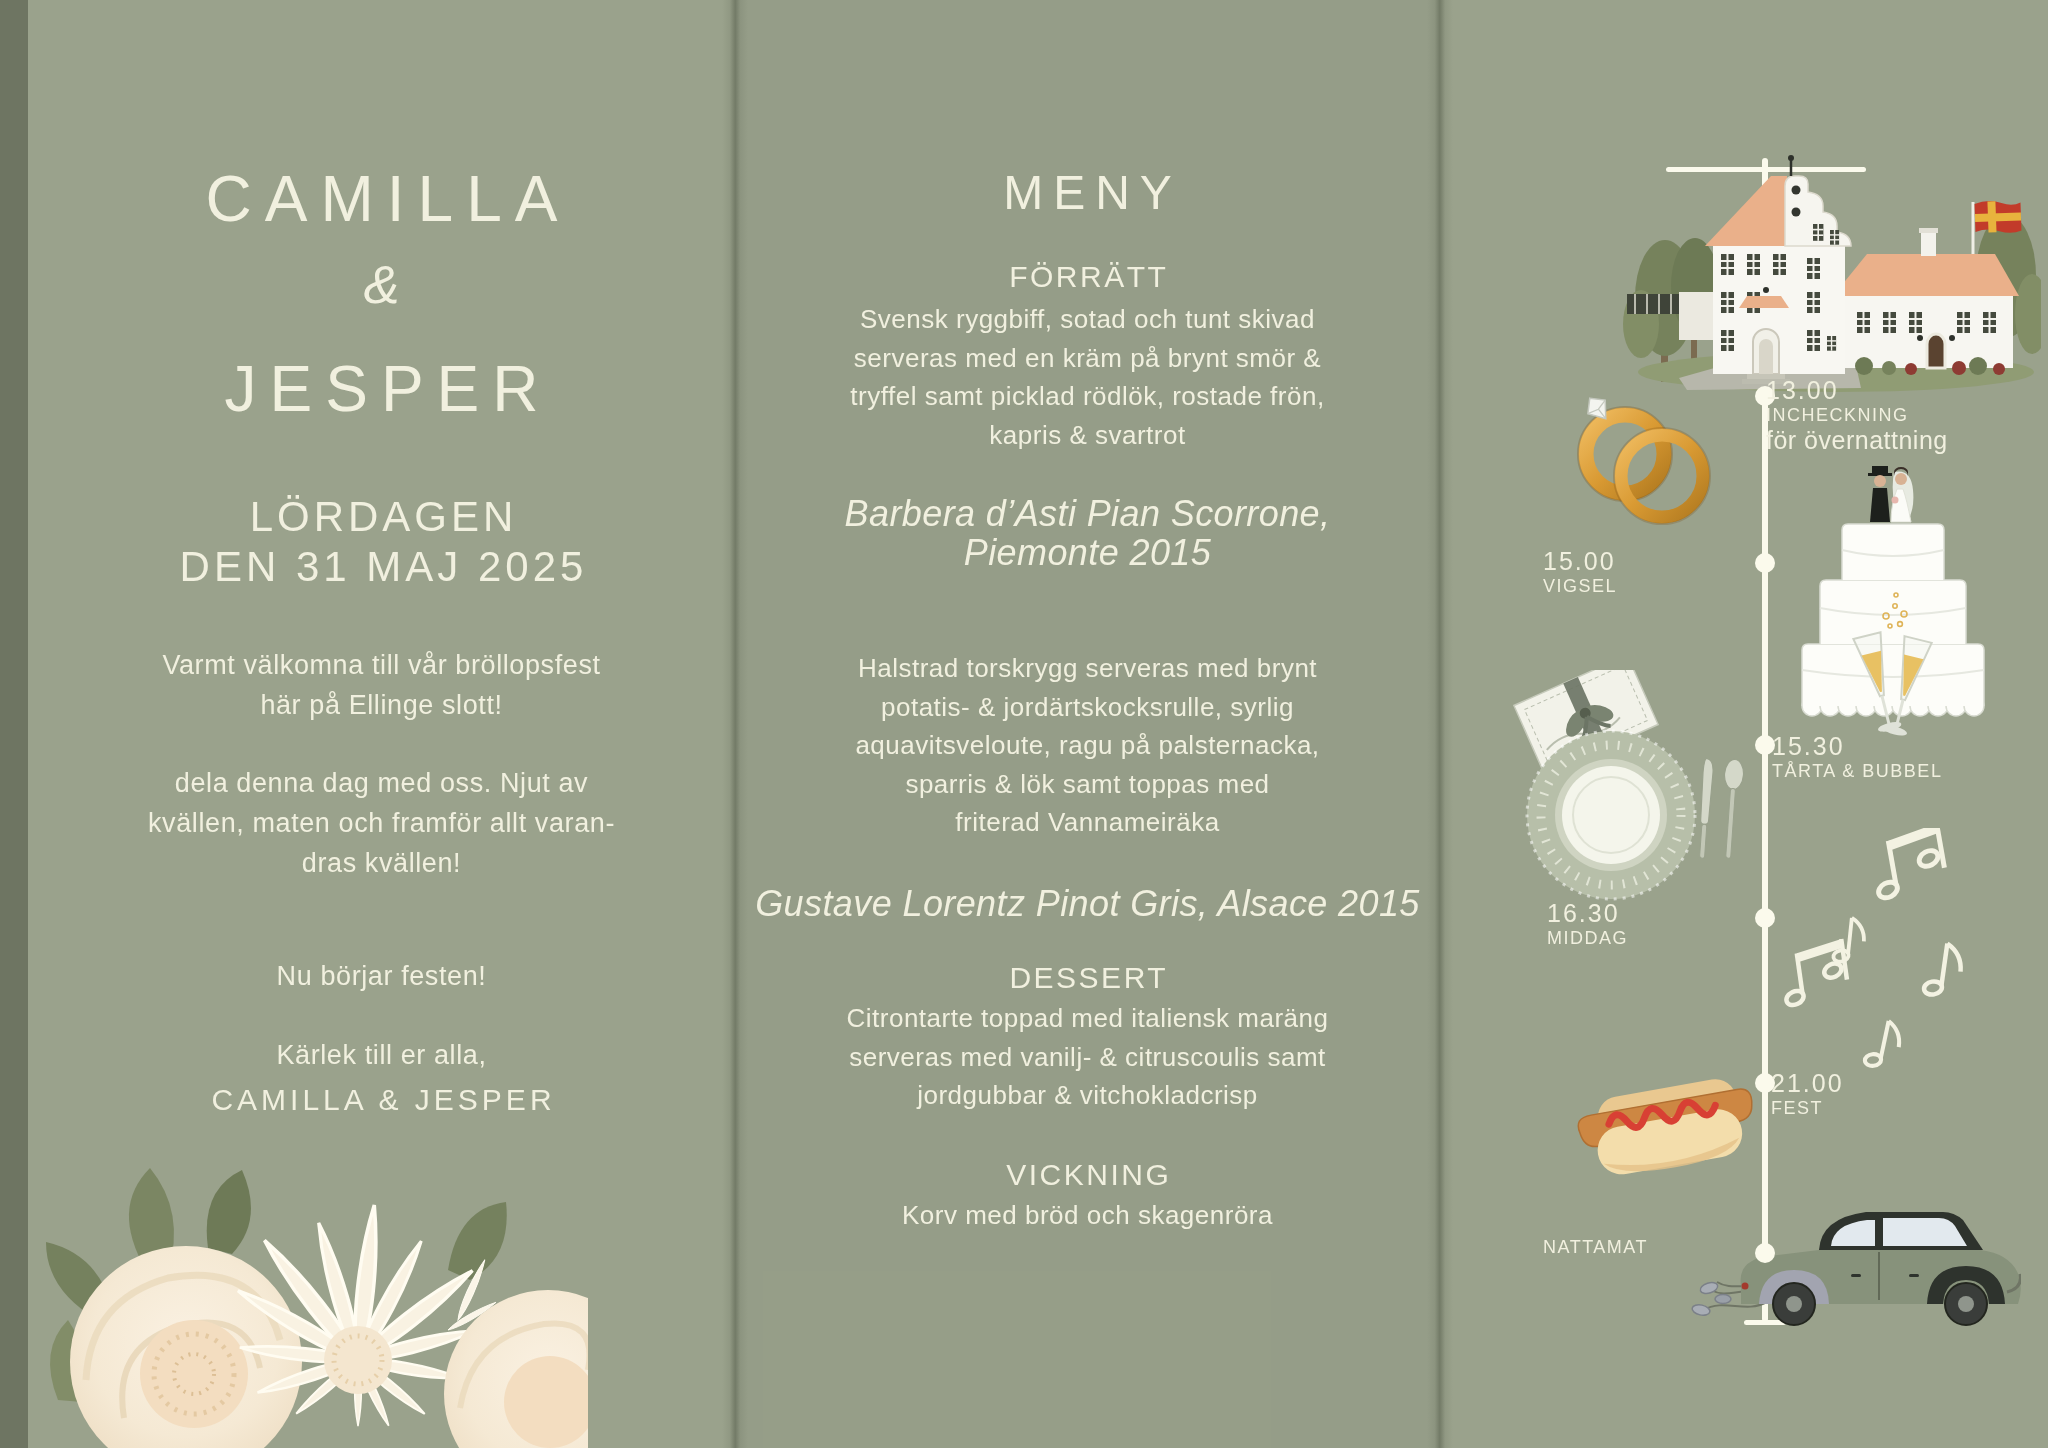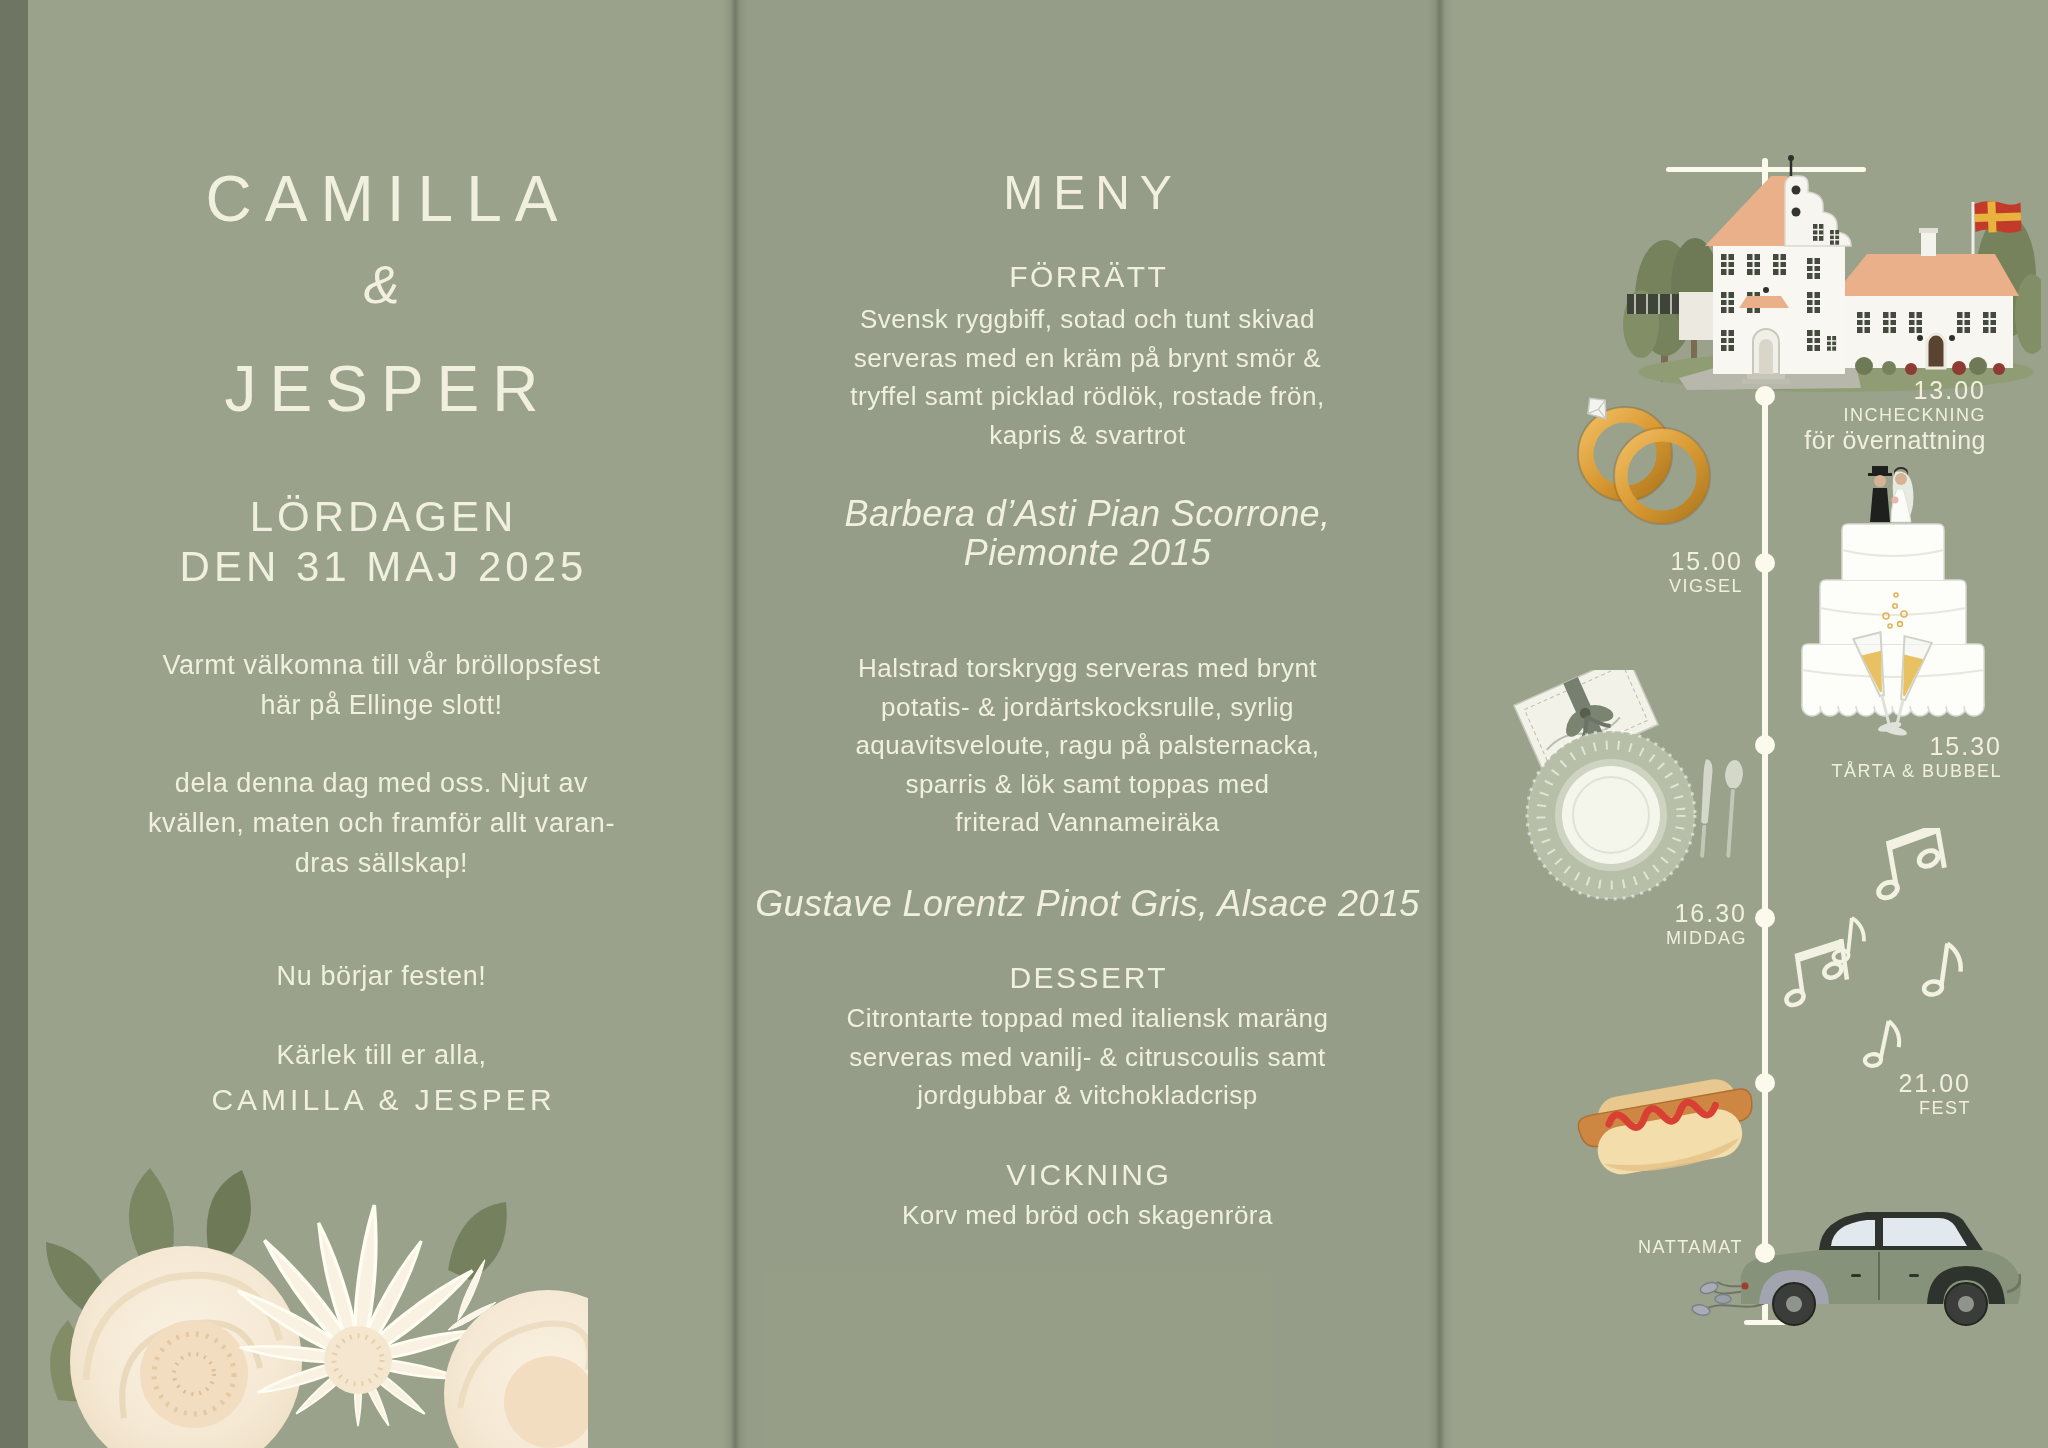--- a/index.html
+++ b/index.html
@@ -25,21 +25,21 @@
   .body-text{font-size:27px;line-height:40px;letter-spacing:.6px;}
   .signature{font-size:30px;letter-spacing:4px;text-indent:4px;line-height:34px;}
   
   .menu-title{font-size:48px;letter-spacing:10px;text-indent:10px;line-height:50px;}
   .mheading{font-size:30px;letter-spacing:2.5px;text-indent:2.5px;line-height:34px;}
   .mbody{font-size:26px;line-height:38.5px;letter-spacing:.5px;}
   .mwine{font-size:36px;line-height:39px;font-style:italic;letter-spacing:.4px;}
   
   .tl-bar{position:absolute;background:var(--timeline,#fbfaec);border-radius:3px;}
   .tl-node{position:absolute;width:20px;height:20px;border-radius:50%;background:var(--timeline,#fbfaec);}
-  .tl-block{position:absolute;text-align:right;}
+  .tl-block{position:absolute;text-align:left;}
   .tl-time{font-size:25px;line-height:24px;letter-spacing:2px;}
   .tl-name{font-size:18px;line-height:26px;letter-spacing:1.5px;}
   .tl-sub{font-size:25px;line-height:24px;letter-spacing:.5px;}
   svg{display:block;}
 </style>
 </head>
 <body>
 
 <div class="poster">
 
@@ -54,21 +54,21 @@
     </div>
 
     <div class="ctext body-text" style="top:645px">
       <div>Varmt välkomna till vår bröllopsfest</div>
       <div>här på Ellinge slott!</div>
     </div>
 
     <div class="ctext body-text" style="top:763px">
       <div>dela denna dag med oss. Njut av</div>
       <div>kvällen, maten och framför allt varan-</div>
-      <div>dras sällskap!</div>
+      <div>dras kvällen!</div>
     </div>
 
     <div class="ctext body-text" style="top:1035px">Kärlek till er alla,</div>
     <div class="ctext body-text" style="top:956px">Nu börjar festen!</div>
     <div class="ctext signature" style="top:1083px">CAMILLA &amp; JESPER</div>
 
     <svg class="abs" style="left:0;top:1150px" width="560" height="298" viewBox="0 0 560 298" aria-hidden="true">
       <defs>
         <radialGradient id="fg" cx="0.5" cy="0.42" r="0.62">
           <stop offset="0" stop-color="#faf1e2"></stop>

